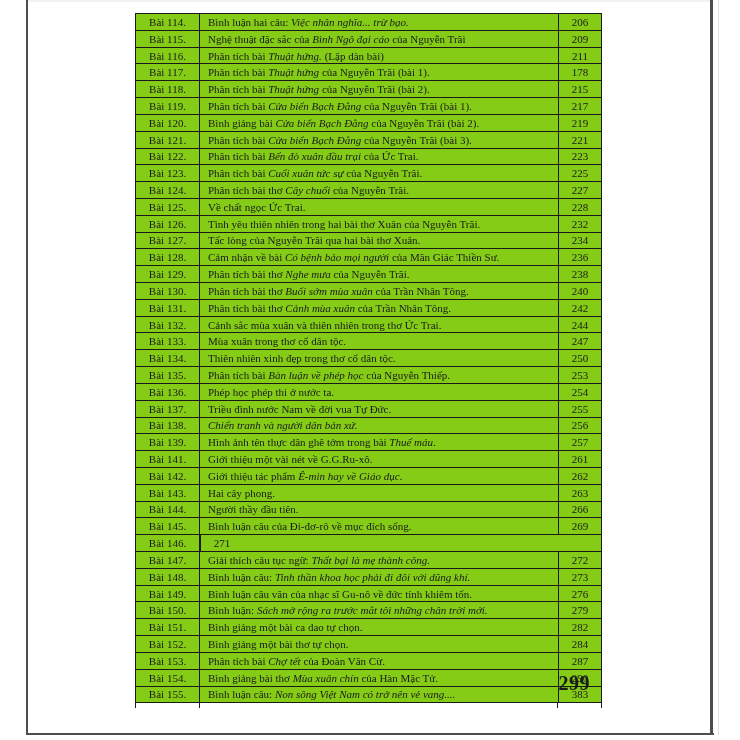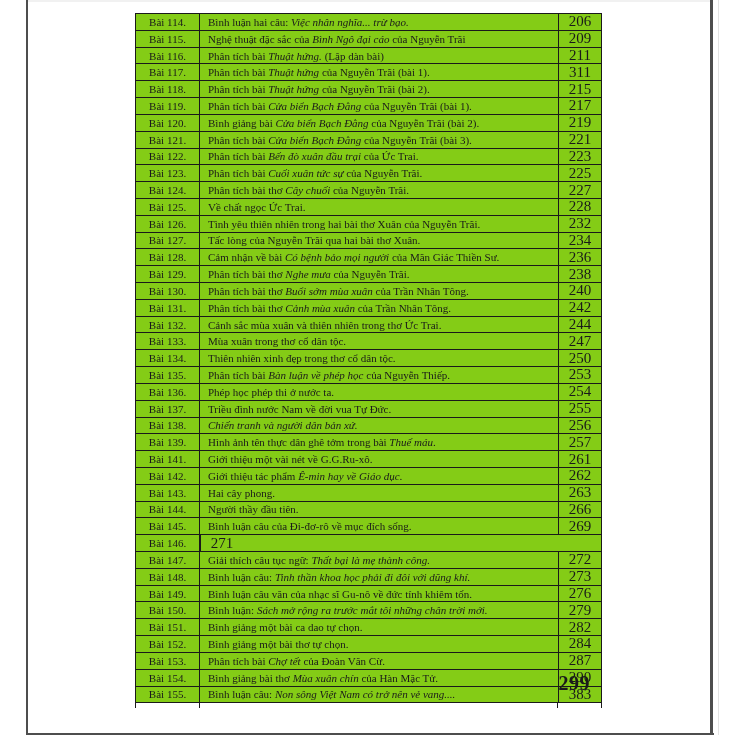--- a/index.html
+++ b/index.html
@@ -32,21 +32,21 @@
   }
   .cell-title {
     flex: 1 1 auto; padding: 0 4px 0 8px; font-size: 11px;
     white-space: nowrap; overflow: hidden;
   }
   .cell-title .it { font-style: italic; }
   .cell-page {
     width: 43px; flex: 0 0 43px; text-align: center;
     border-left: 1px solid #1a1a1a; align-self: stretch;
     display: flex; align-items: center; justify-content: center;
-    font-size: 15px;
+    font-size: 11px;
   }
 
   
   .stub { position: absolute; width: 1px; height: 6px; top: 702px; background: #1a1a1a; }
   .stub-a { left: 135px; } .stub-b { left: 199px; } .stub-c { left: 557px; } .stub-d { left: 601px; }
 
   
   .footer-page {
     position: absolute; top: 672px; right: 150px;
     font-size: 20px; font-weight: bold; letter-spacing: 0.5px;
@@ -76,21 +76,21 @@
 
   <div class="toc-row">
     <div class="cell-no">Bài 116.</div>
     <div class="cell-title"><span>Phân tích bài </span><span class="it">Thuật hứng.</span><span> (Lập dàn bài)</span></div>
     <div class="cell-page">211</div>
   </div>
 
   <div class="toc-row">
     <div class="cell-no">Bài 117.</div>
     <div class="cell-title"><span>Phân tích bài </span><span class="it">Thuật hứng</span><span> của Nguyễn Trãi (bài 1).</span></div>
-    <div class="cell-page">311</div>
+    <div class="cell-page">178</div>
   </div>
 
   <div class="toc-row">
     <div class="cell-no">Bài 118.</div>
     <div class="cell-title"><span>Phân tích bài </span><span class="it">Thuật hứng</span><span> của Nguyễn Trãi (bài 2).</span></div>
     <div class="cell-page">215</div>
   </div>
 
   <div class="toc-row">
     <div class="cell-no">Bài 119.</div>

